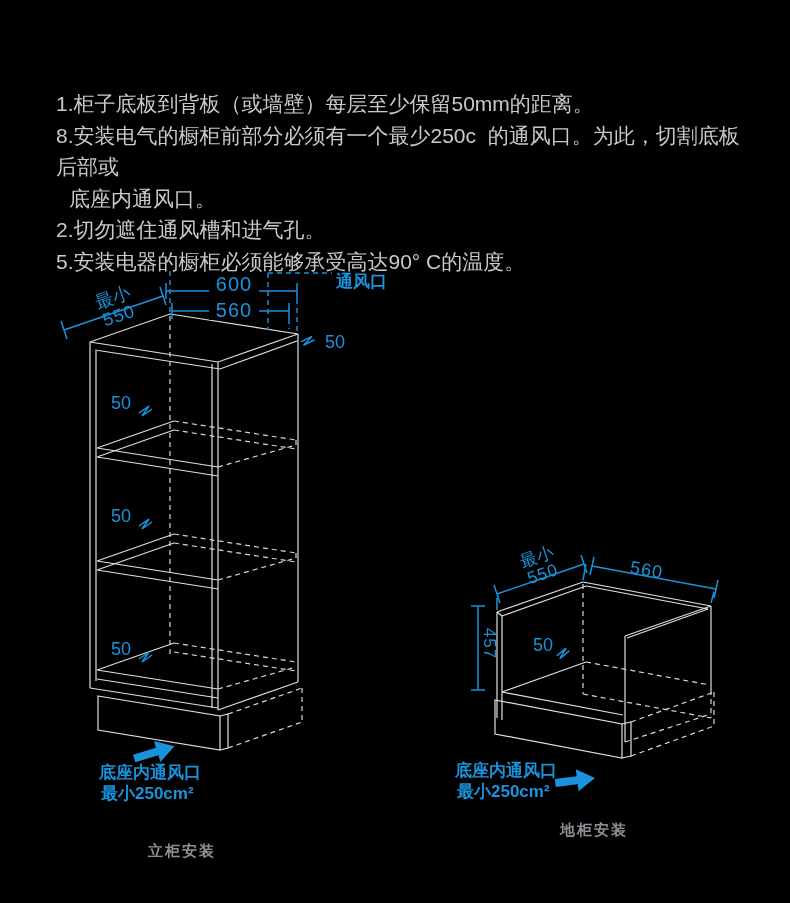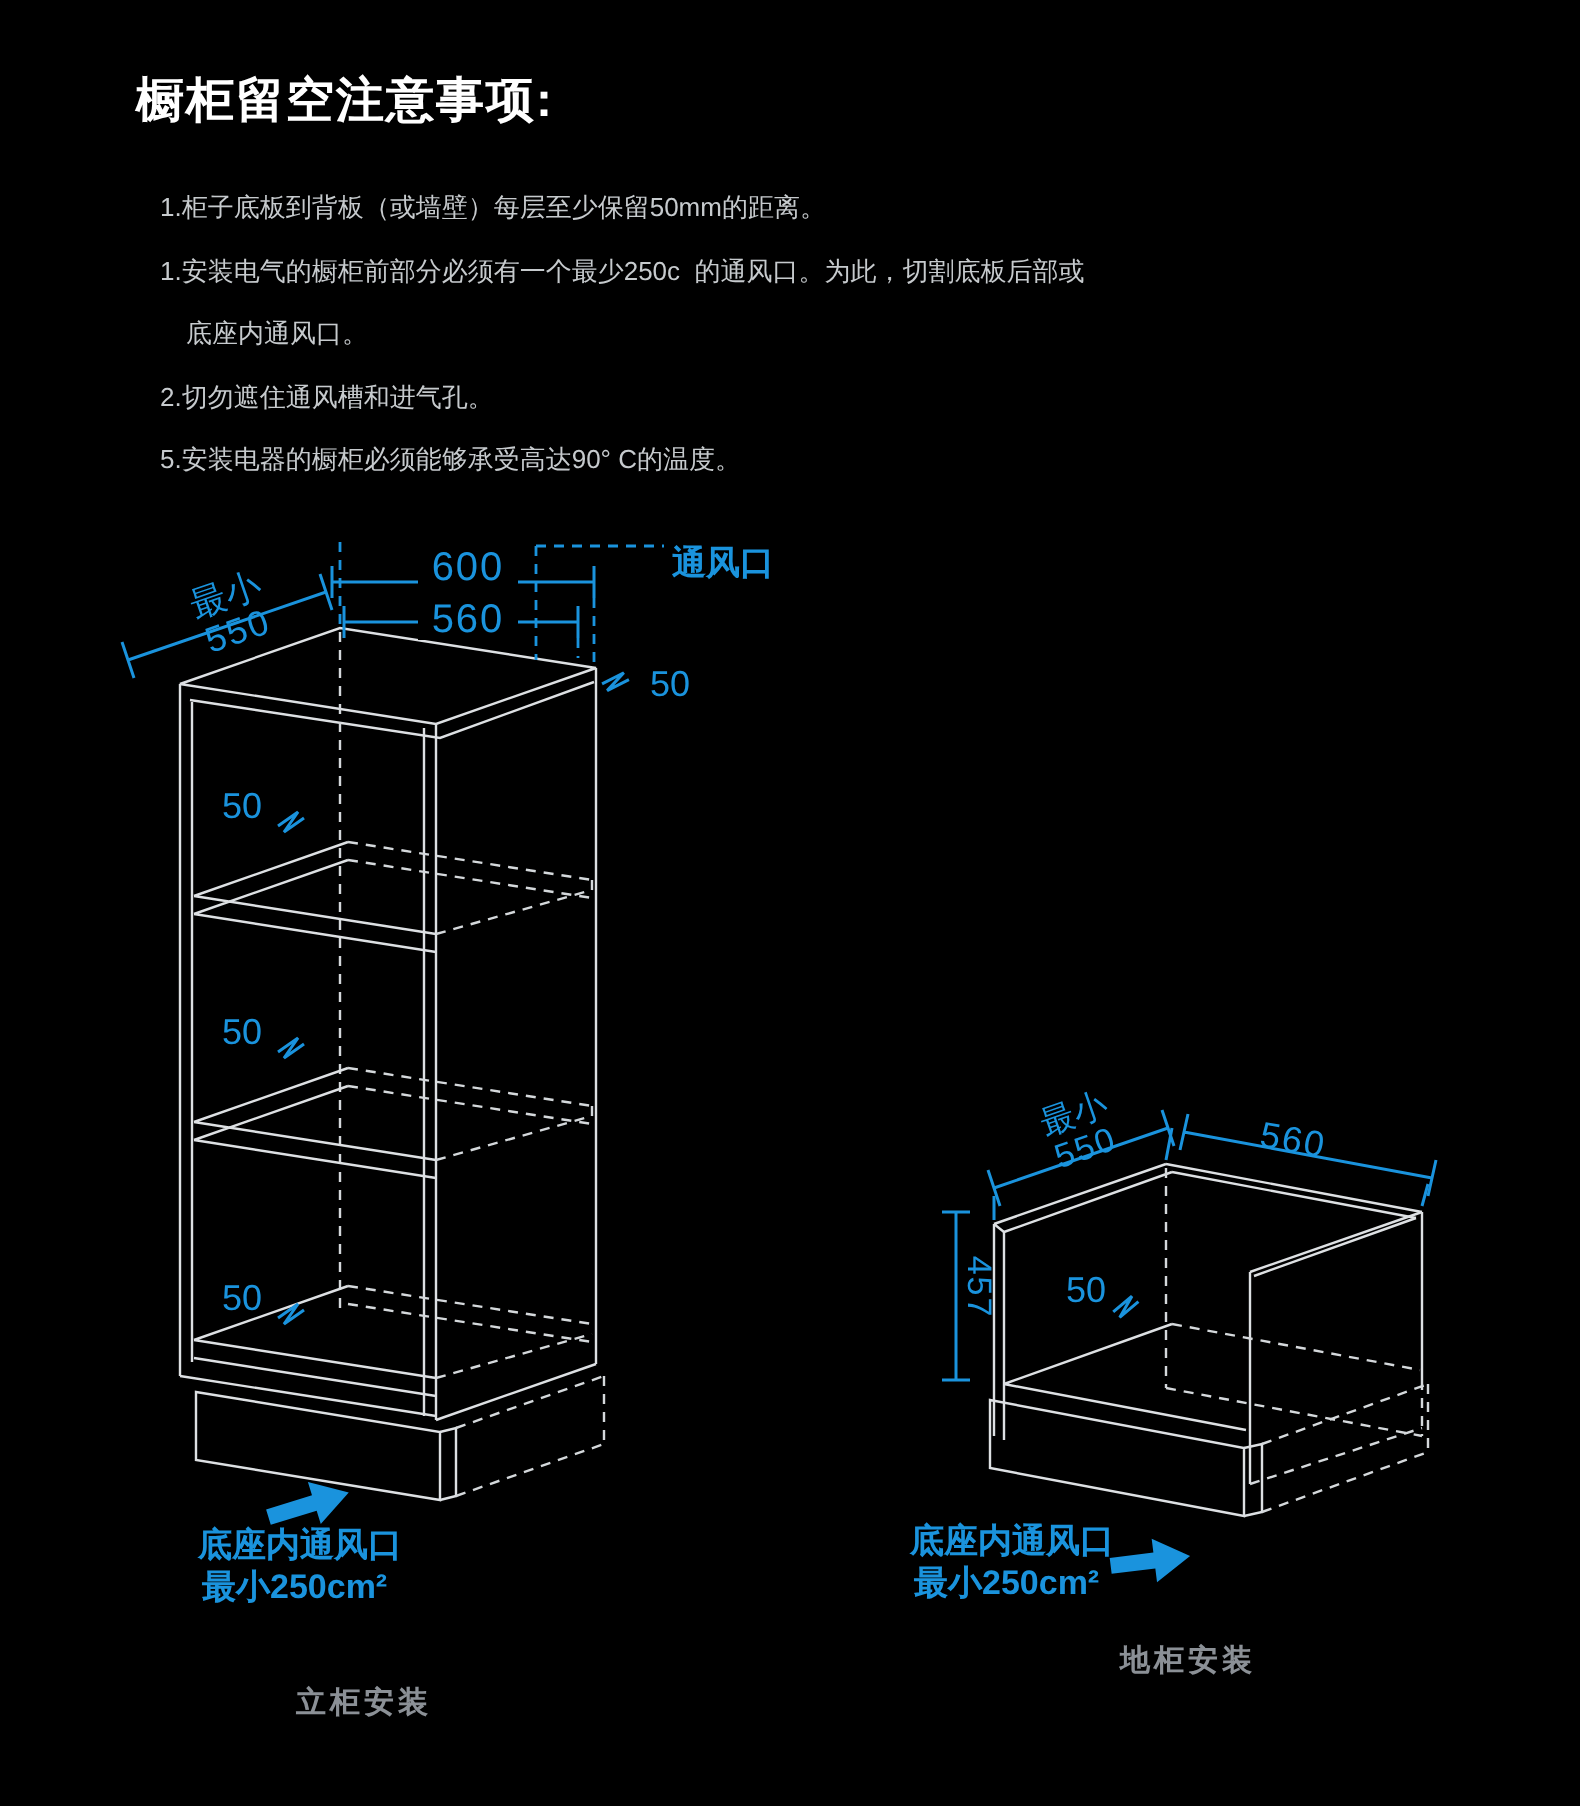--- a/index.html
+++ b/index.html
@@ -1,45 +1,44 @@
 <!DOCTYPE html>
 <html><head>
 <meta charset="utf-8">
 <style>
   html,body{margin:0;padding:0;background:#000;}
   .page{position:relative;width:790px;height:903px;background:#000;overflow:hidden;
         font-family:"Liberation Sans","DejaVu Sans",sans-serif;}
   .title{position:absolute;left:68px;top:34px;margin:0;font-size:24px;font-weight:bold;
          color:#ffffff;letter-spacing:1px;}
-  .notes{position:absolute;left:80px;top:88px;width:700px;color:#c6cacd;font-size:13px;}
+  .notes{position:absolute;left:56px;top:88px;width:700px;color:#c6cacd;font-size:21px;}
   .notes p{margin:0;line-height:31.5px;white-space:pre-wrap;}
   .notes p.cont{padding-left:13px;}
   svg.wires{position:absolute;left:0;top:0;}
   .w{stroke:#dde0e3;stroke-width:1.2;fill:none;}
   .wd{stroke:#d4d8db;stroke-width:1.2;fill:none;stroke-dasharray:5 4;}
   .b{stroke:#1a93dd;stroke-width:1.5;fill:none;}
   .bd{stroke:#1a93dd;stroke-width:1.4;fill:none;stroke-dasharray:5 4;}
   .bf{fill:#1a93dd;stroke:none;}
   .lbl{position:absolute;color:#1a93dd;font-size:18px;line-height:19px;white-space:nowrap;}
   .lbl.num{font-size:20px;letter-spacing:1px;}
   .lbl.onLine{background:#000;padding:0 3px;text-align:center;}
   .lbl.bold{font-weight:bold;}
   .lbl.center{text-align:center;}
   .caption{position:absolute;color:#8b9096;font-size:15px;font-weight:bold;letter-spacing:2px;}
 </style>
 </head>
 <body>
 
 <div class="page">
 
-  <h1 class="title">橱柜留空注意事项:</h1>
 
   <div class="notes">
     <p>1.柜子底板到背板（或墙壁）每层至少保留50mm的距离。</p>
-    <p>1.安装电气的橱柜前部分必须有一个最少250c  的通风口。为此，切割底板后部或</p>
+    <p>8.安装电气的橱柜前部分必须有一个最少250c  的通风口。为此，切割底板后部或</p>
     <p class="cont">底座内通风口。</p>
     <p>2.切勿遮住通风槽和进气孔。</p>
     <p>5.安装电器的橱柜必须能够承受高达90° C的温度。</p>
   </div>
 
   <svg class="wires" width="790" height="903" viewBox="0 0 790 903">
 
     <g>
 
       <path class="w" d="M90,342 L170,314 L298,334 L218,362 Z"></path>

